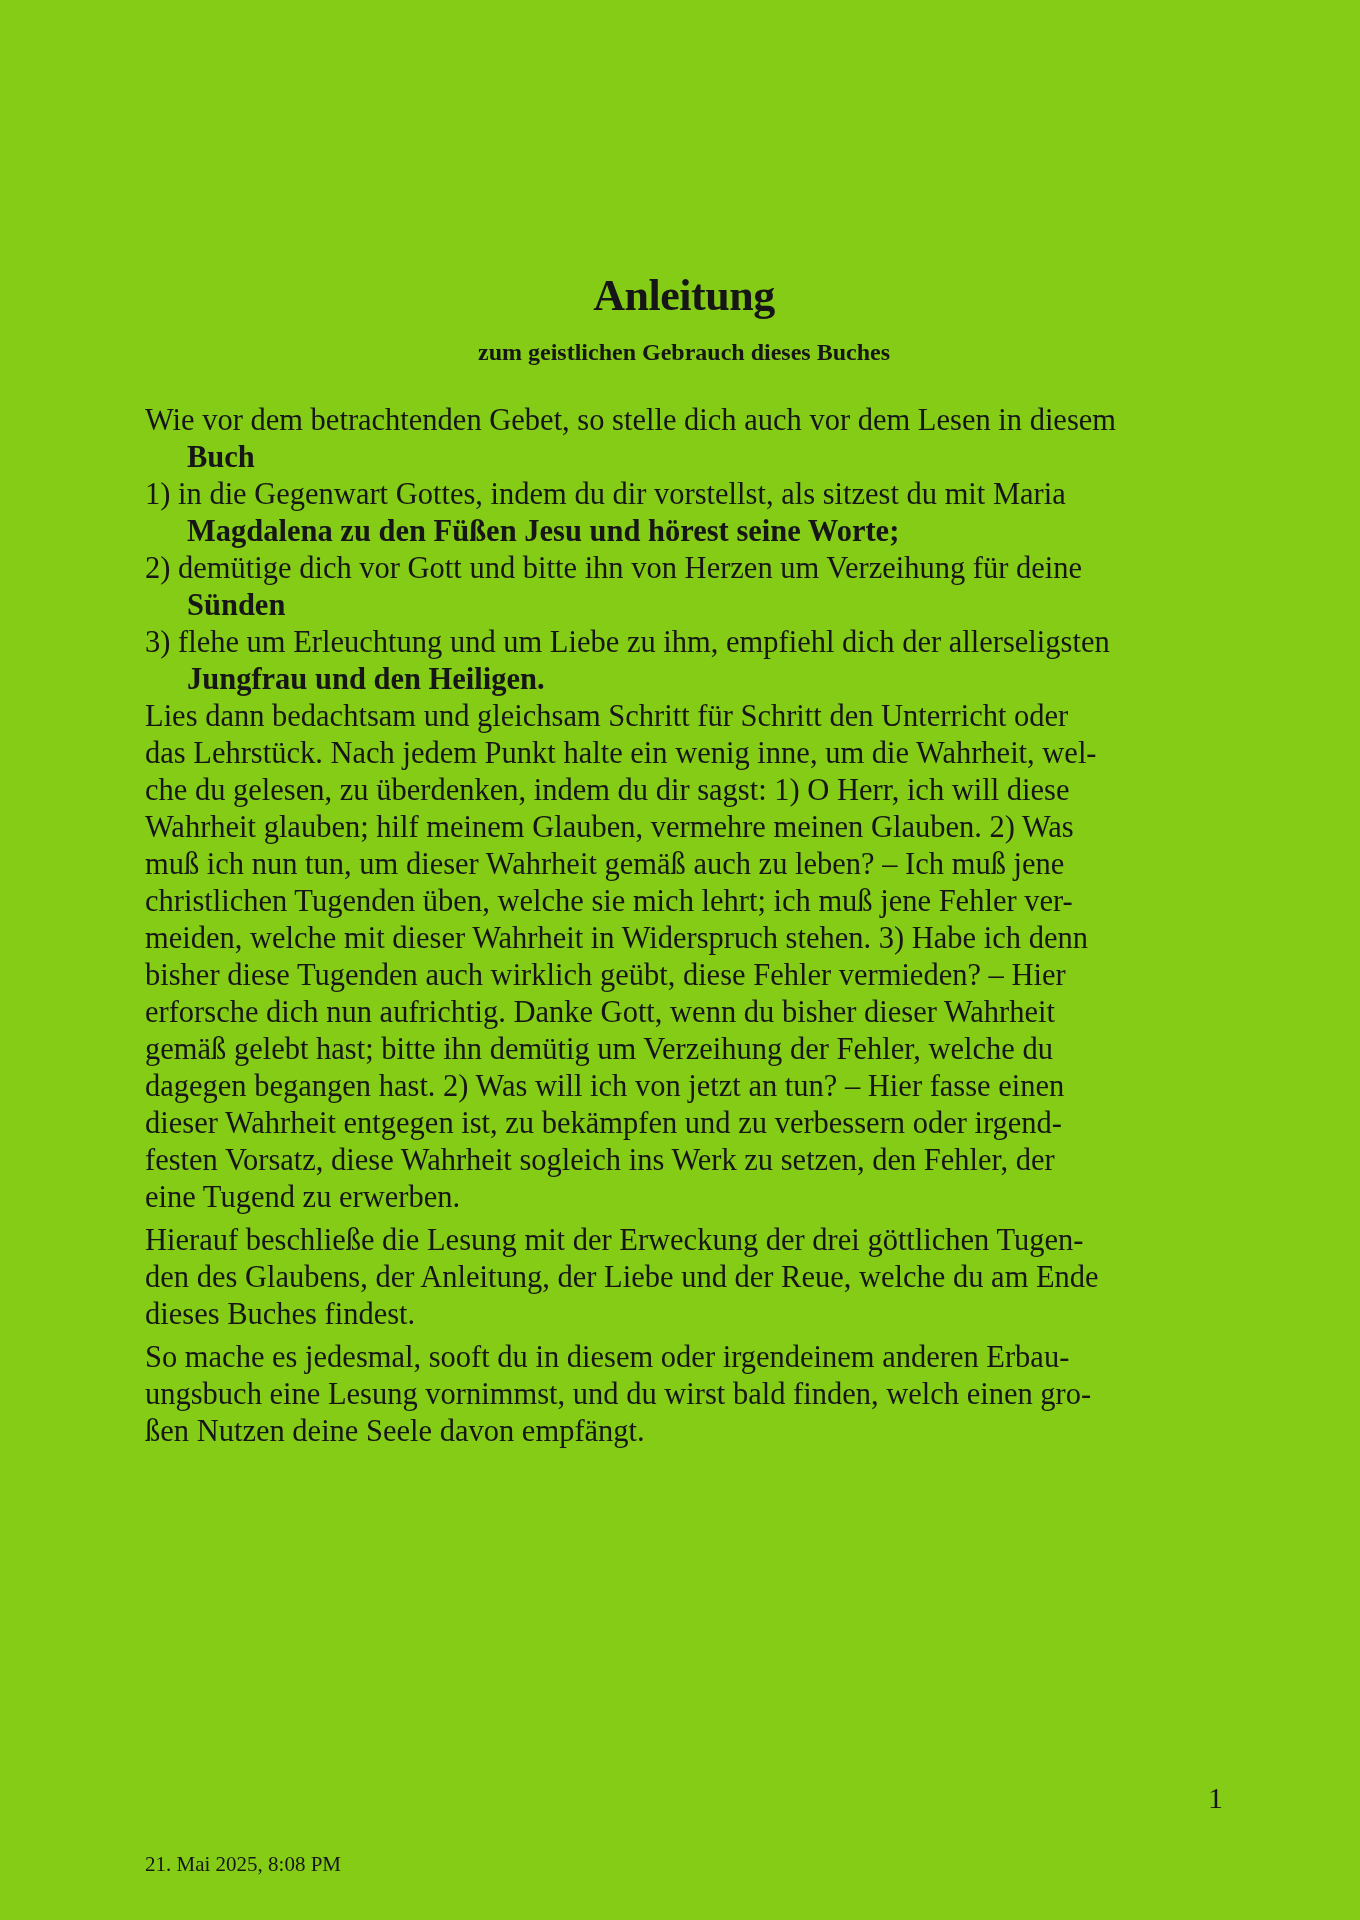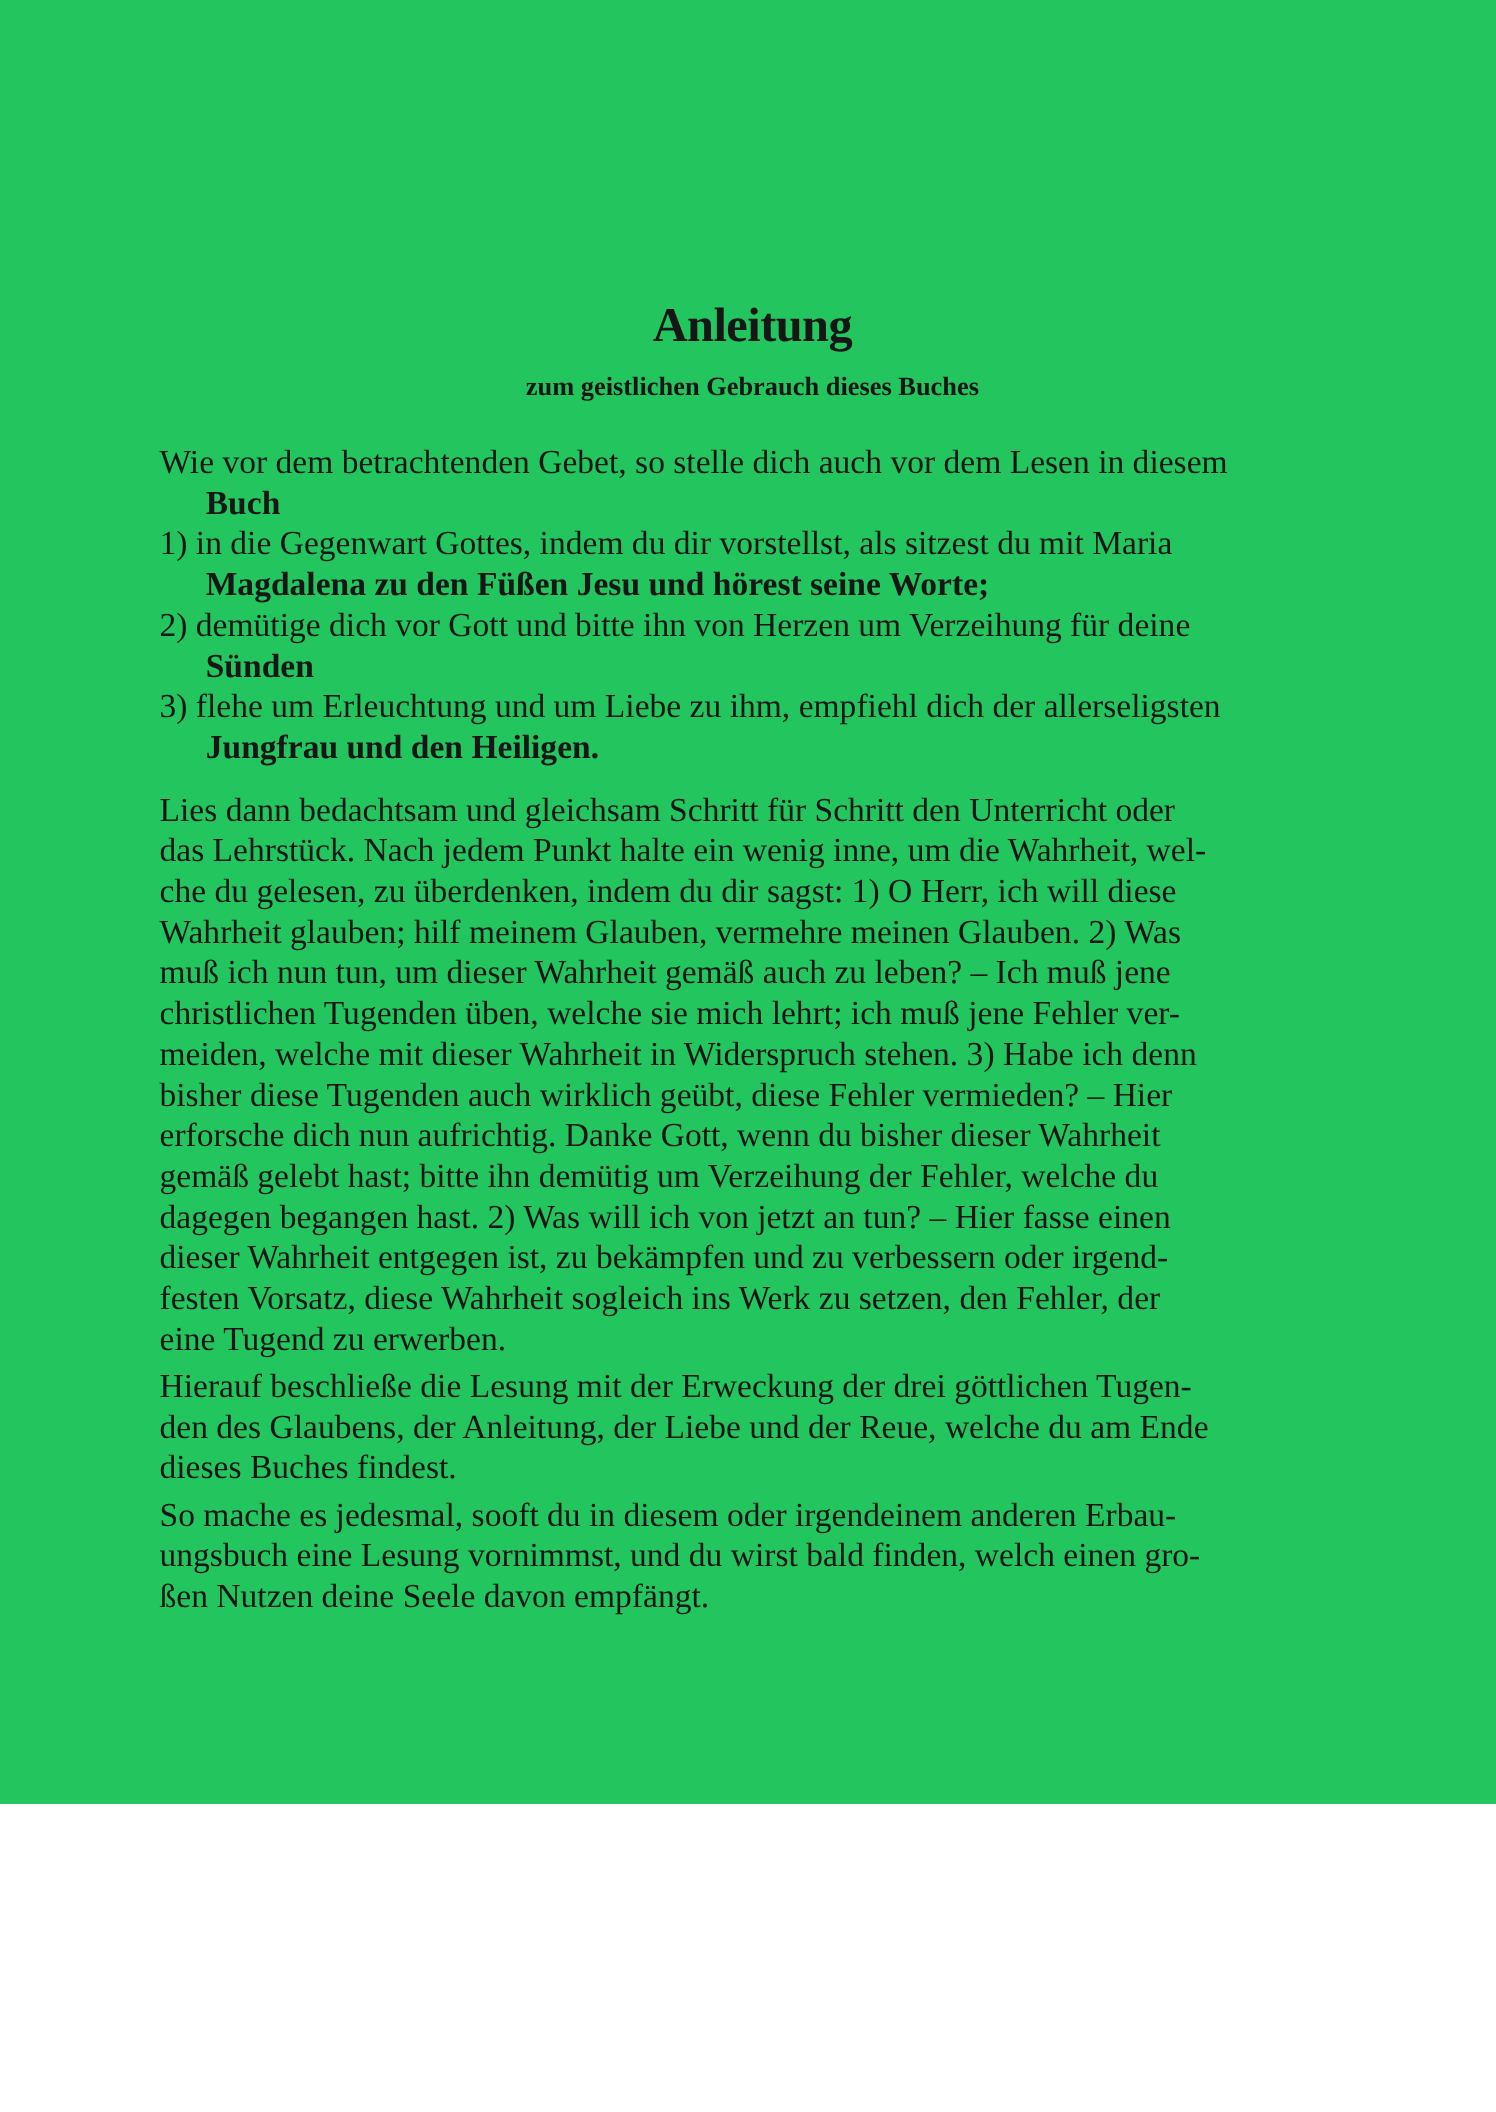--- a/index.html
+++ b/index.html
@@ -1,20 +1,20 @@
 <!DOCTYPE html>
 <html><head>
 <meta charset="utf-8">
 <style>
   html, body { margin: 0; padding: 0; background: #ffffff; }
   .page {
     position: relative;
     width: 1360px;
-    height: 1640px;
-    background: #22c55e;
+    height: 1920px;
+    background: #84cc16;
     font-family: "Liberation Serif", serif;
     color: #161616;
     overflow: hidden;
   }
   .content {
     position: absolute;
     left: 145px;
     top: 0;
     width: 1078px;
   }
@@ -50,21 +50,21 @@
     padding-left: 42px;
     text-align: center;
     text-align-last: left;
     font-weight: bold;
   }
   .line.cont::after, .line.last::after { display: none; }
   .line.last {
     text-align: left;
     text-align-last: left;
   }
-  .list-block { margin-bottom: 20px; }
+  .list-block { }
   .para { margin-bottom: 6px; }
   .page-number {
     position: absolute;
     top: 1783px;
     right: 137px;
     font-size: 30px;
     line-height: 30px;
   }
   .footer-timestamp {
     position: absolute;

